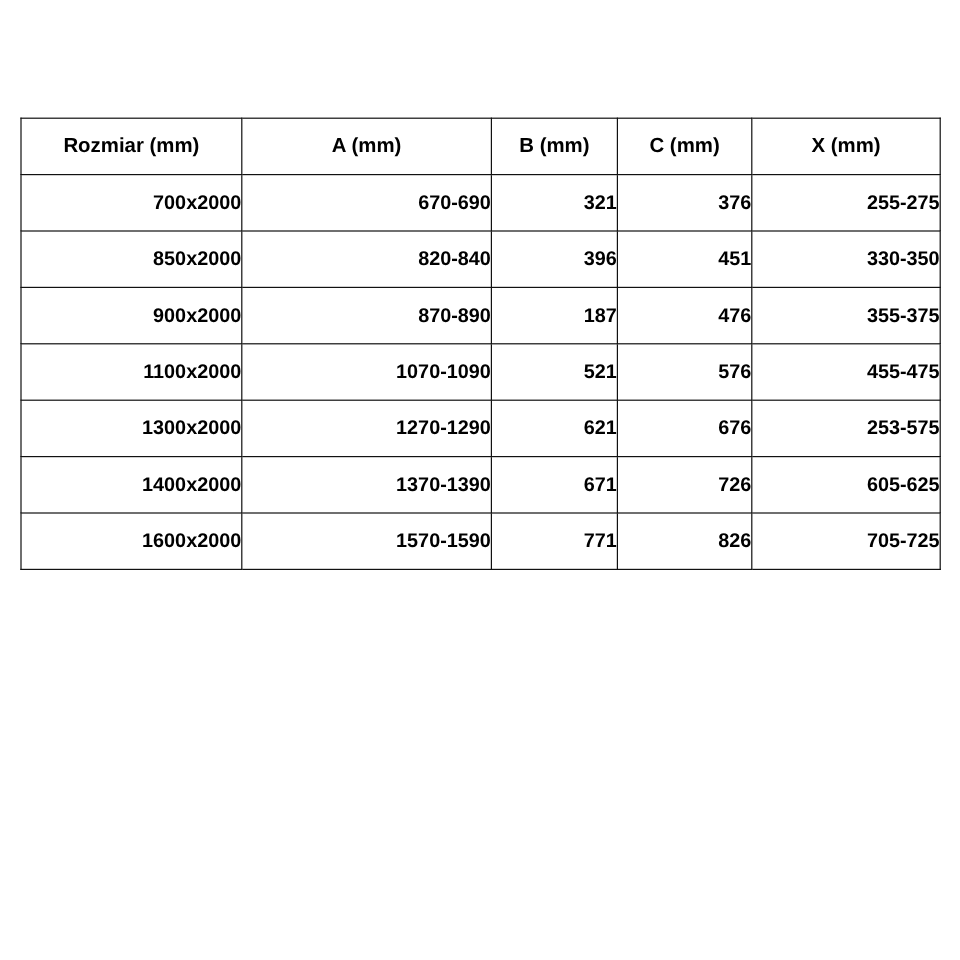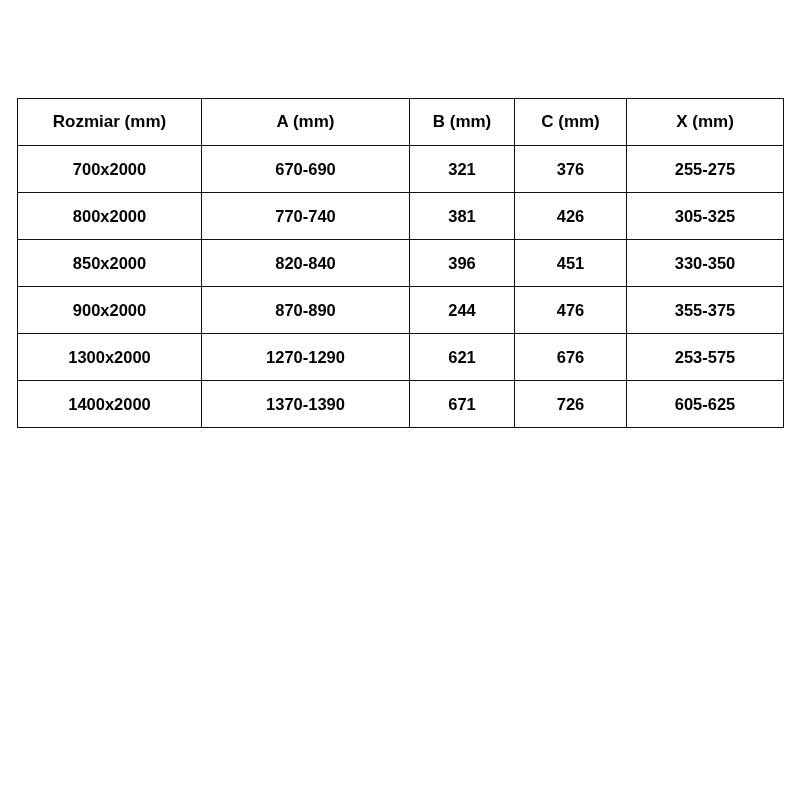--- a/index.html
+++ b/index.html
@@ -42,20 +42,21 @@
     height: 46px;
     line-height: 46px;
     white-space: nowrap;
     overflow: hidden;
   }
   table.size-table th {
     font-size: 17px;
   }
   table.size-table td {
     font-size: 16.5px;
+    text-align: right;
   }
   
   col.c0 { width: 184px; }
   col.c1 { width: 208px; }
   col.c2 { width: 105px; }
   col.c3 { width: 112px; }
   col.c4 { width: 157px; }
 </style>
 </head>
 <body>
@@ -81,50 +82,57 @@
       </thead>
       <tbody>
         <tr>
           <td>700x2000</td>
           <td>670-690</td>
           <td>321</td>
           <td>376</td>
           <td>255-275</td>
         </tr>
         <tr>
-          <td>800x2000</td>
-          <td>770-740</td>
-          <td>381</td>
-          <td>426</td>
-          <td>305-325</td>
-        </tr>
-        <tr>
           <td>850x2000</td>
           <td>820-840</td>
           <td>396</td>
           <td>451</td>
           <td>330-350</td>
         </tr>
         <tr>
           <td>900x2000</td>
           <td>870-890</td>
-          <td>244</td>
+          <td>187</td>
           <td>476</td>
           <td>355-375</td>
+        </tr>
+        <tr>
+          <td>1100x2000</td>
+          <td>1070-1090</td>
+          <td>521</td>
+          <td>576</td>
+          <td>455-475</td>
         </tr>
         <tr>
           <td>1300x2000</td>
           <td>1270-1290</td>
           <td>621</td>
           <td>676</td>
           <td>253-575</td>
         </tr>
         <tr>
           <td>1400x2000</td>
           <td>1370-1390</td>
           <td>671</td>
           <td>726</td>
           <td>605-625</td>
         </tr>
+        <tr>
+          <td>1600x2000</td>
+          <td>1570-1590</td>
+          <td>771</td>
+          <td>826</td>
+          <td>705-725</td>
+        </tr>
       </tbody>
     </table>
   </div>
 </div>
 
 </body></html>

